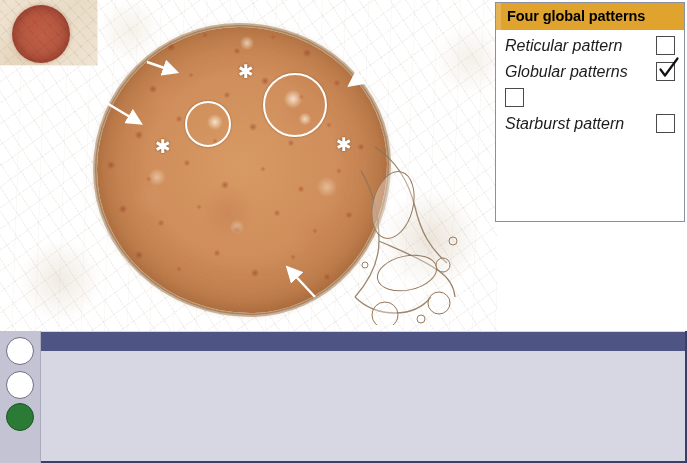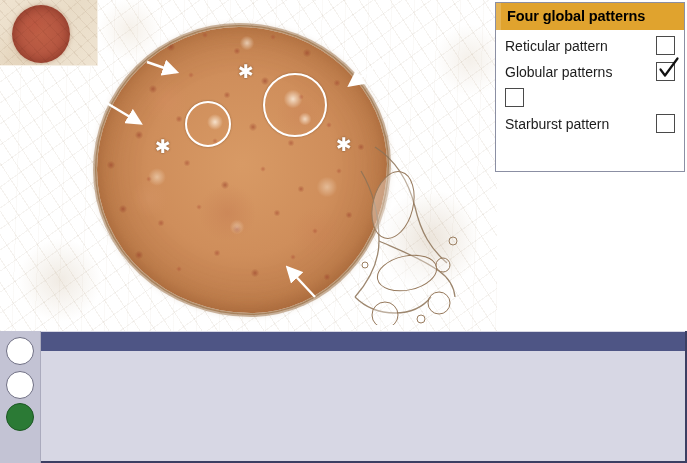--- a/index.html
+++ b/index.html
@@ -161,35 +161,35 @@
     position:absolute;inset:0;
     background-image:
       repeating-linear-gradient(48deg, rgba(150,120,92,.10) 0 1px, rgba(0,0,0,0) 1px 9px),
       repeating-linear-gradient(-40deg, rgba(150,120,92,.08) 0 1px, rgba(0,0,0,0) 1px 12px);
     mix-blend-mode:multiply;
   }
 
   
   .right-white{position:absolute;left:497px;top:0;width:190px;height:331px;background:#ffffff;}
   .panel{
-    position:absolute;left:495px;top:2px;width:190px;height:170px;
+    position:absolute;left:495px;top:2px;width:190px;height:220px;
     background:#ffffff;border:1px solid #8b8fa3;box-sizing:border-box;
   }
   .panel-header{
     background:#e0a32e;color:#000000;
     font-weight:bold;font-size:14.5px;line-height:1.16;
     padding:5px 7px 5px 11px;letter-spacing:-.1px;
     box-shadow:inset 5px 0 0 rgba(255,255,255,.18);
   }
   .panel-body{padding:3px 0 0 0;}
   .pattern-row{
     display:flex;align-items:center;justify-content:space-between;
     padding:4px 9px 4px 9px;height:26px;box-sizing:border-box;position:relative;
   }
-  .pattern-label{font-size:14px;color:#1c1c1c;white-space:nowrap;}
+  .pattern-label{font-size:16px;color:#1c1c1c;white-space:nowrap;font-style:italic;}
   .cbox{
     width:17px;height:17px;border:1.4px solid #4a4a4a;background:#fff;
     position:relative;flex:0 0 auto;
   }
   .cbox .tick{
     position:absolute;left:-1px;top:-7px;width:24px;height:24px;
     display:block;
   }
 
   

